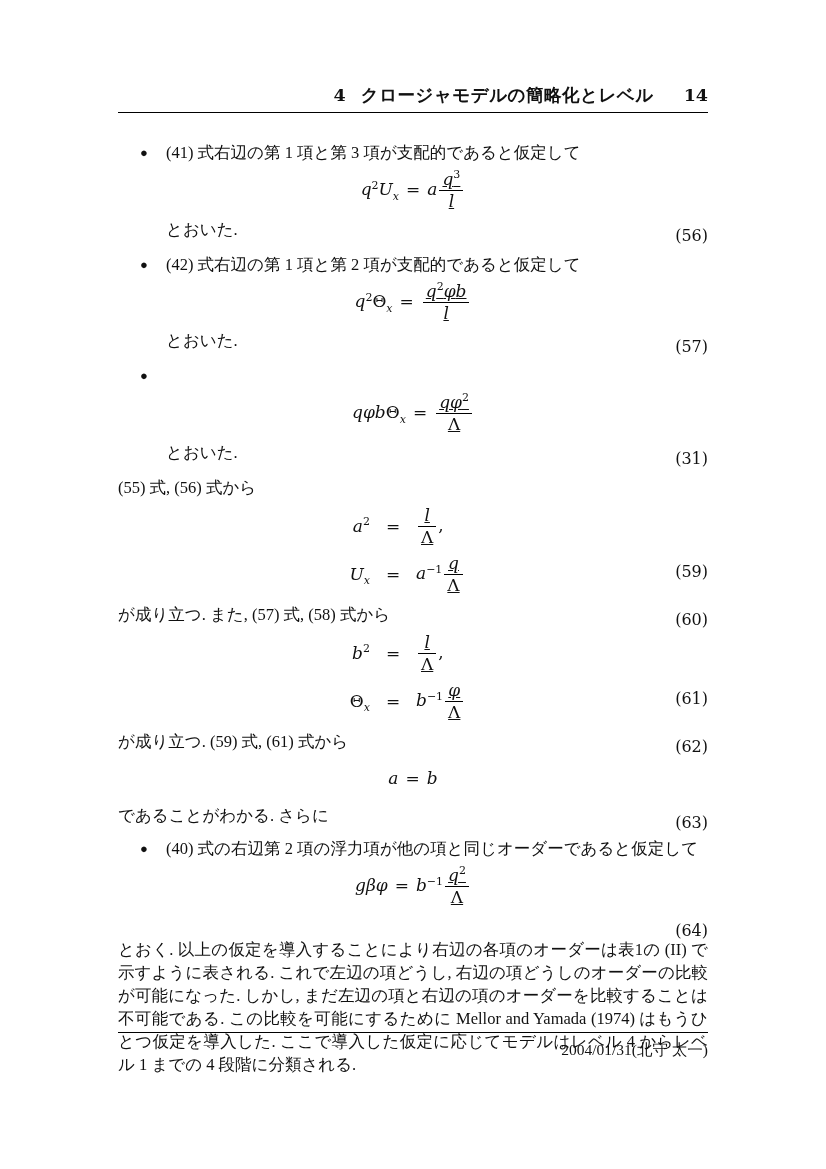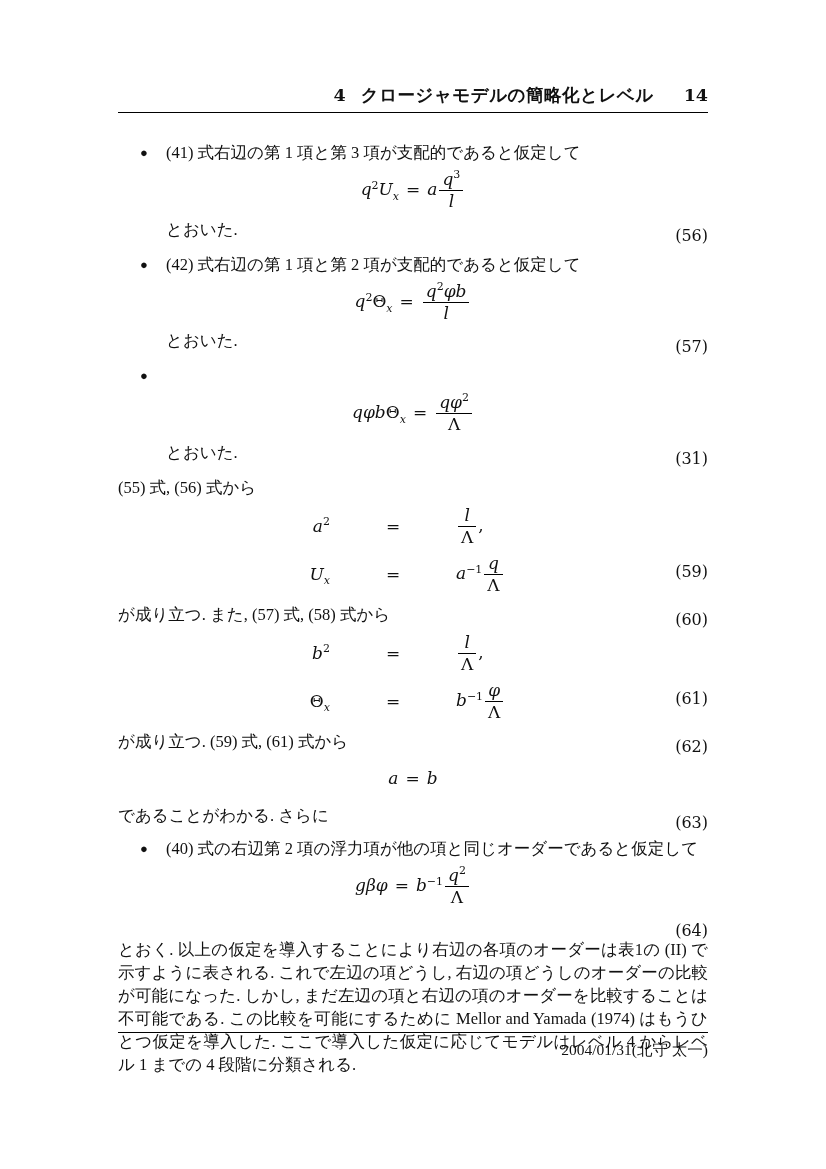--- a/index.html
+++ b/index.html
@@ -60,27 +60,27 @@
   .eq-row .u{font-style:normal;}
   .eq-row .r{font-style:normal;padding:0 7px;}
   .eq-row sup,.eq-row sub{font-size:11px;font-style:normal;line-height:0;}
   .eq-row sub{font-style:italic;}
   .frac{
     display:inline-block;
     vertical-align:middle;
     text-align:center;
     margin:0 2px;
   }
-  .fnum,.fden{display:block;padding:0 3px;line-height:1.25;}
+  .fnum,.fden{display:block;padding:0 3px;line-height:1.25;text-decoration:underline;}
   .fden{border-top:1px solid #000;}
   
   .eq-row.align{
     display:flex;justify-content:center;align-items:center;
     font-family:"DejaVu Serif","Liberation Serif",serif;
-    font-size:17px;margin:4px 0;min-height:44px;gap:40px;
+    font-size:17px;margin:4px 0;min-height:44px;
   }
   .al{width:90px;text-align:right;}
   .ar{width:46px;text-align:center;}
   .arh{width:130px;text-align:left;}
   .closing{margin-top:30px;text-align:justify;}
   
   .footer{
     position:absolute;left:118px;top:1032px;width:590px;
     border-top:1px solid #000;
     padding-top:5px;

